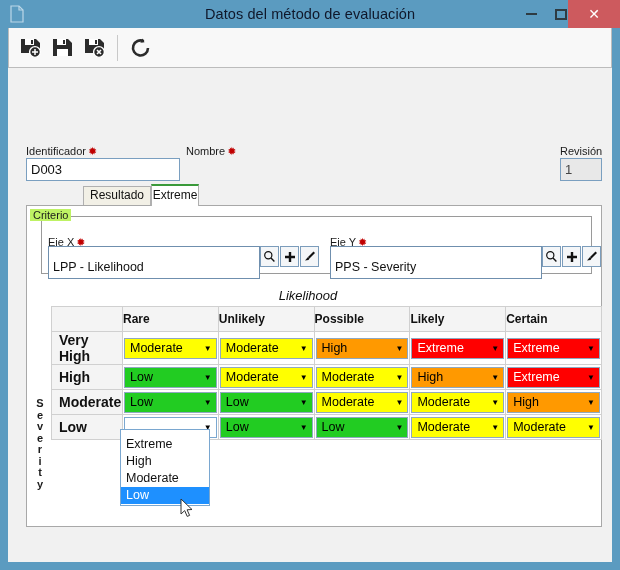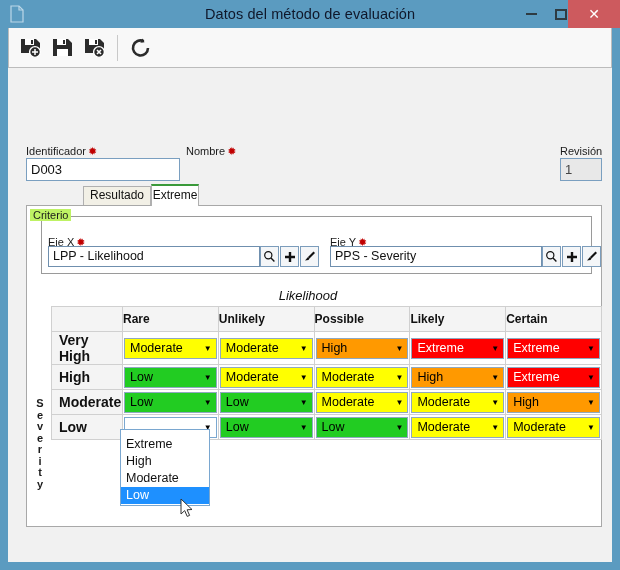--- a/index.html
+++ b/index.html
@@ -107,21 +107,21 @@
     position:absolute;left:12px;top:10px;width:551px;height:58px;
     border:1px solid #9a9a9a;box-sizing:border-box;
   }
   #grp-criterio-legend{
     position:absolute;left:22px;top:141px;background:#bef264;
     padding:0 3px;font-size:11px;color:#1b1b1b;z-index:2;
   }
   .axis-label{position:absolute;font-size:11px;color:#1b1b1b;white-space:nowrap;}
   .axis-input{
     position:absolute;background:#ffffff;border:1px solid #6f8fae;
-    box-sizing:border-box;font-size:12.5px;color:#111;padding:2px 4px;height:21px;
+    box-sizing:border-box;font-size:12.5px;color:#111;padding:13px 4px;height:33px;
   }
   .sm-btn{
     position:absolute;width:19px;height:21px;box-sizing:border-box;
     border:1px solid #7b9cbb;background:#f4f6f8;
     display:flex;align-items:center;justify-content:center;cursor:pointer;
   }
   #lbl-ejex{left:40px;top:168px;}
   #inp-ejex{left:40px;top:178px;width:212px;}
   #bx1{left:252px;top:178px;}
   #bx2{left:272px;top:178px;}

